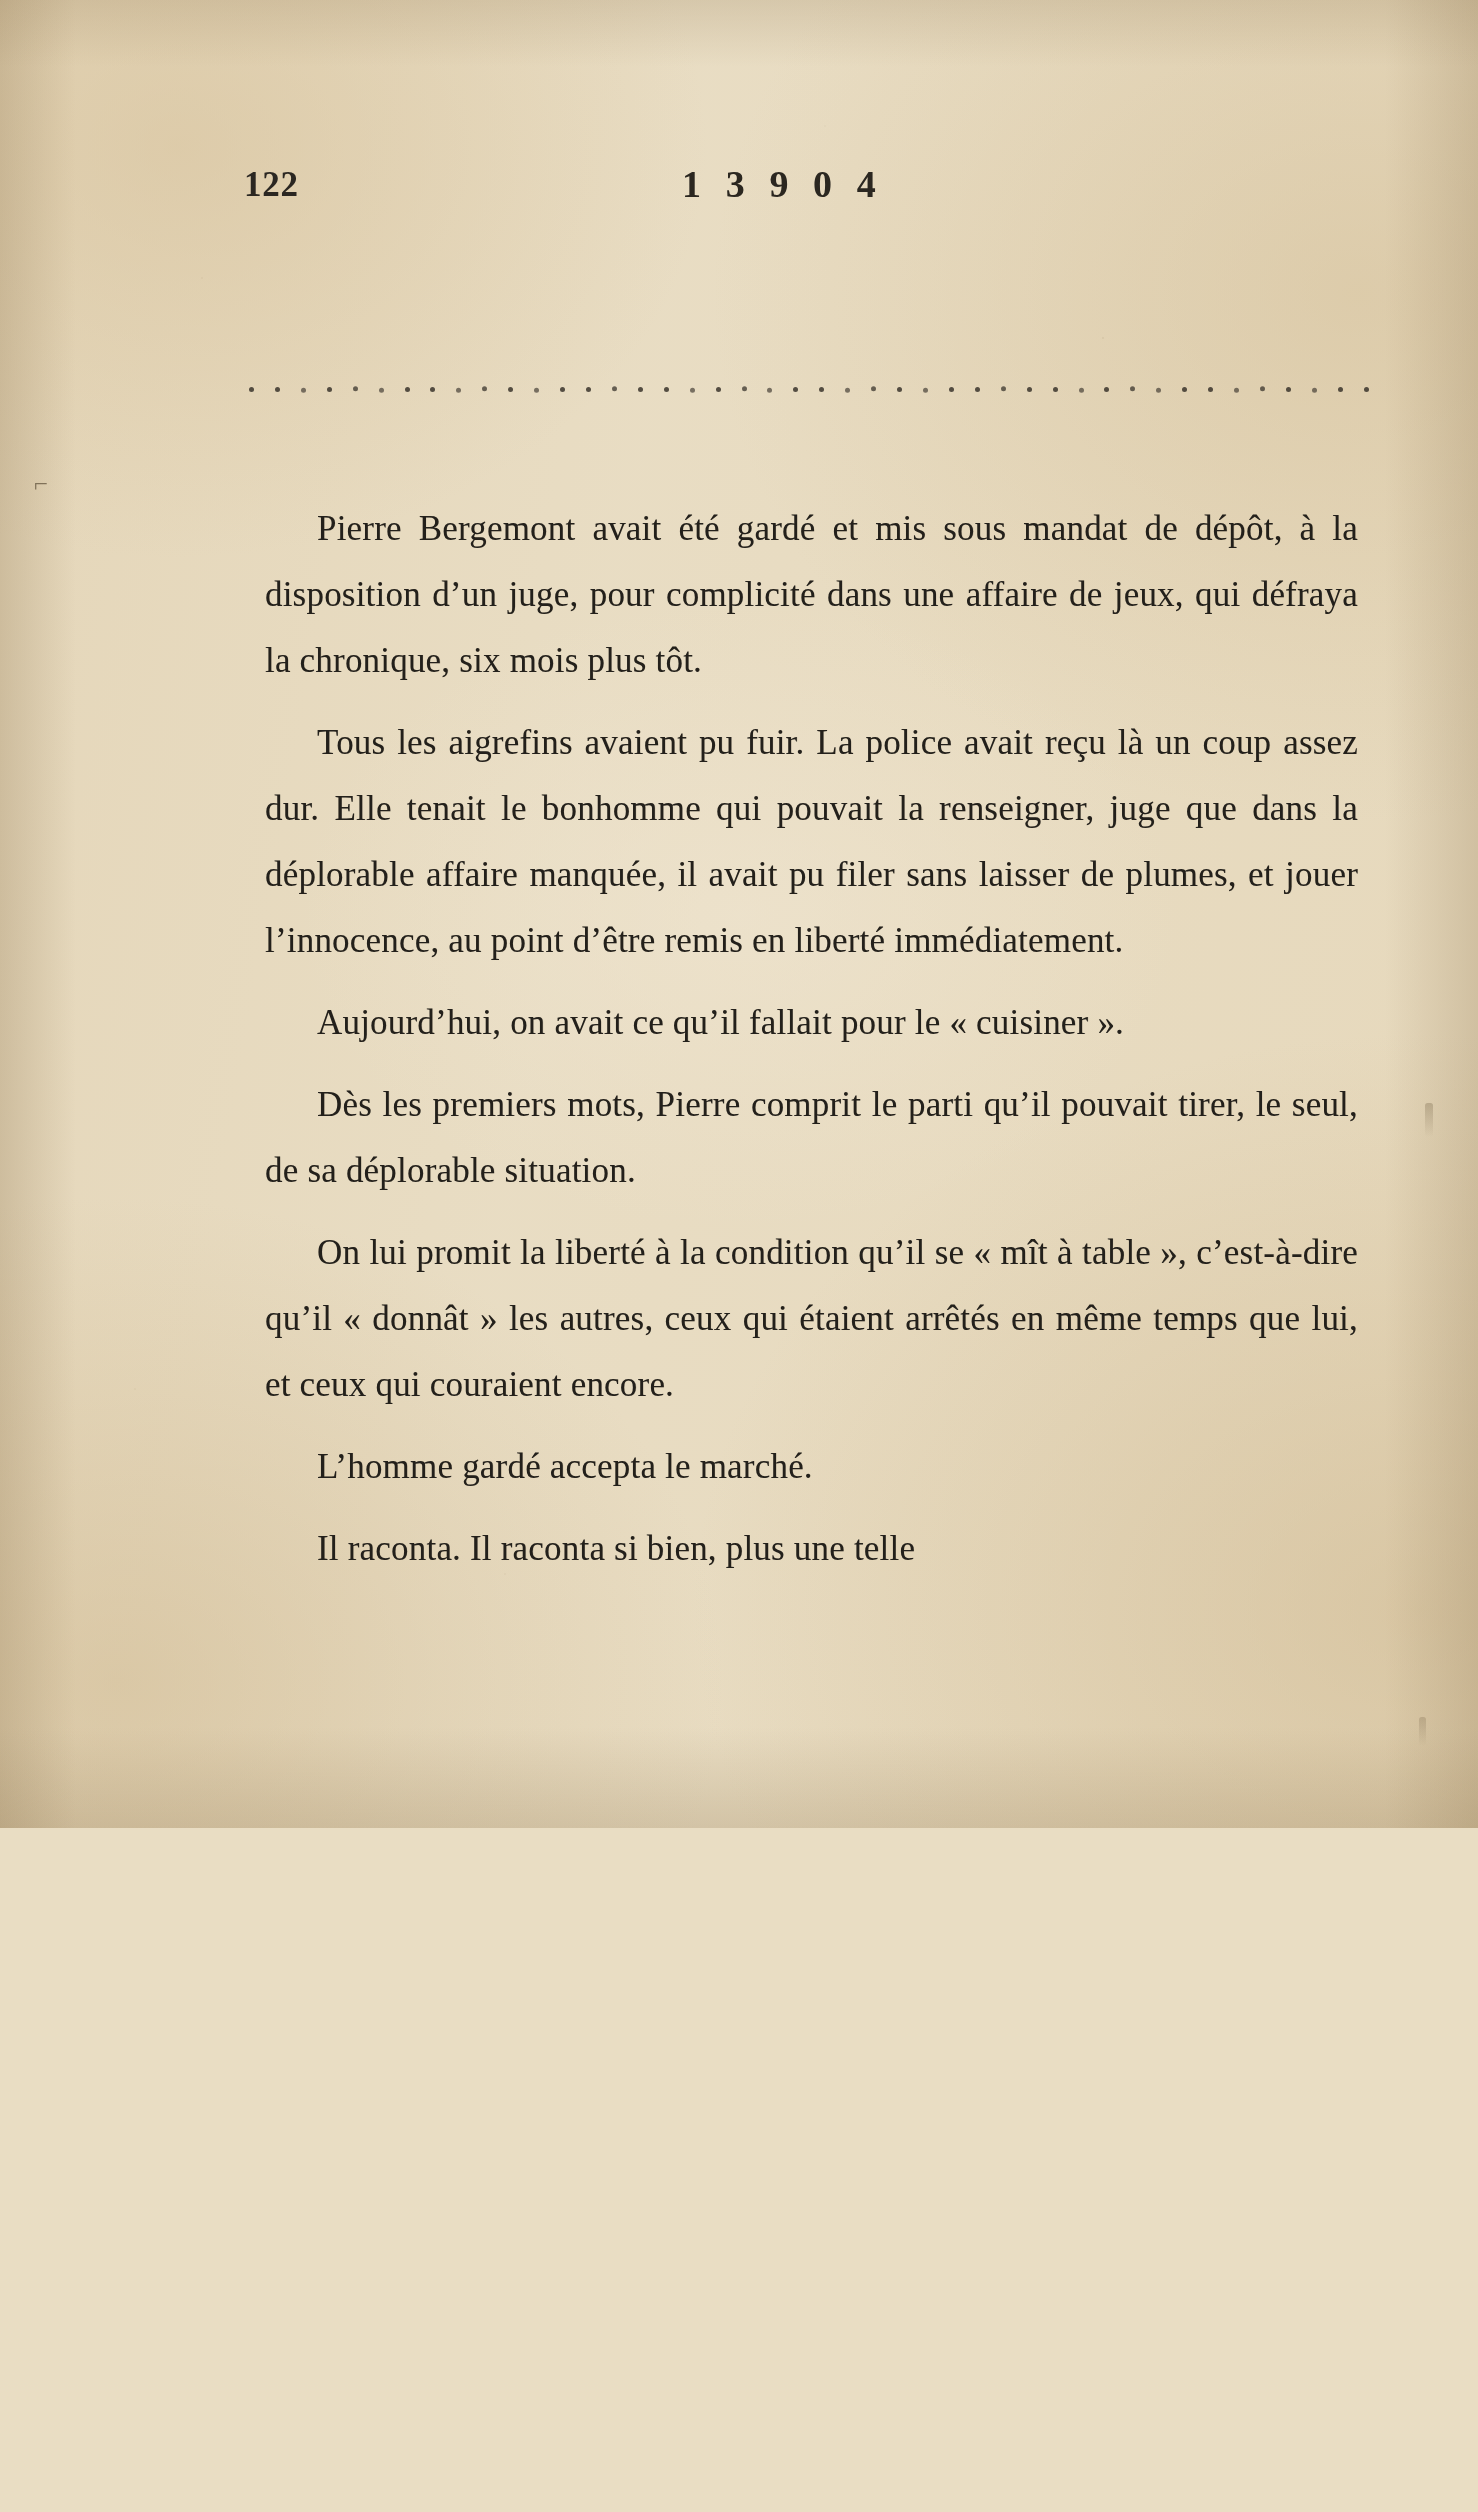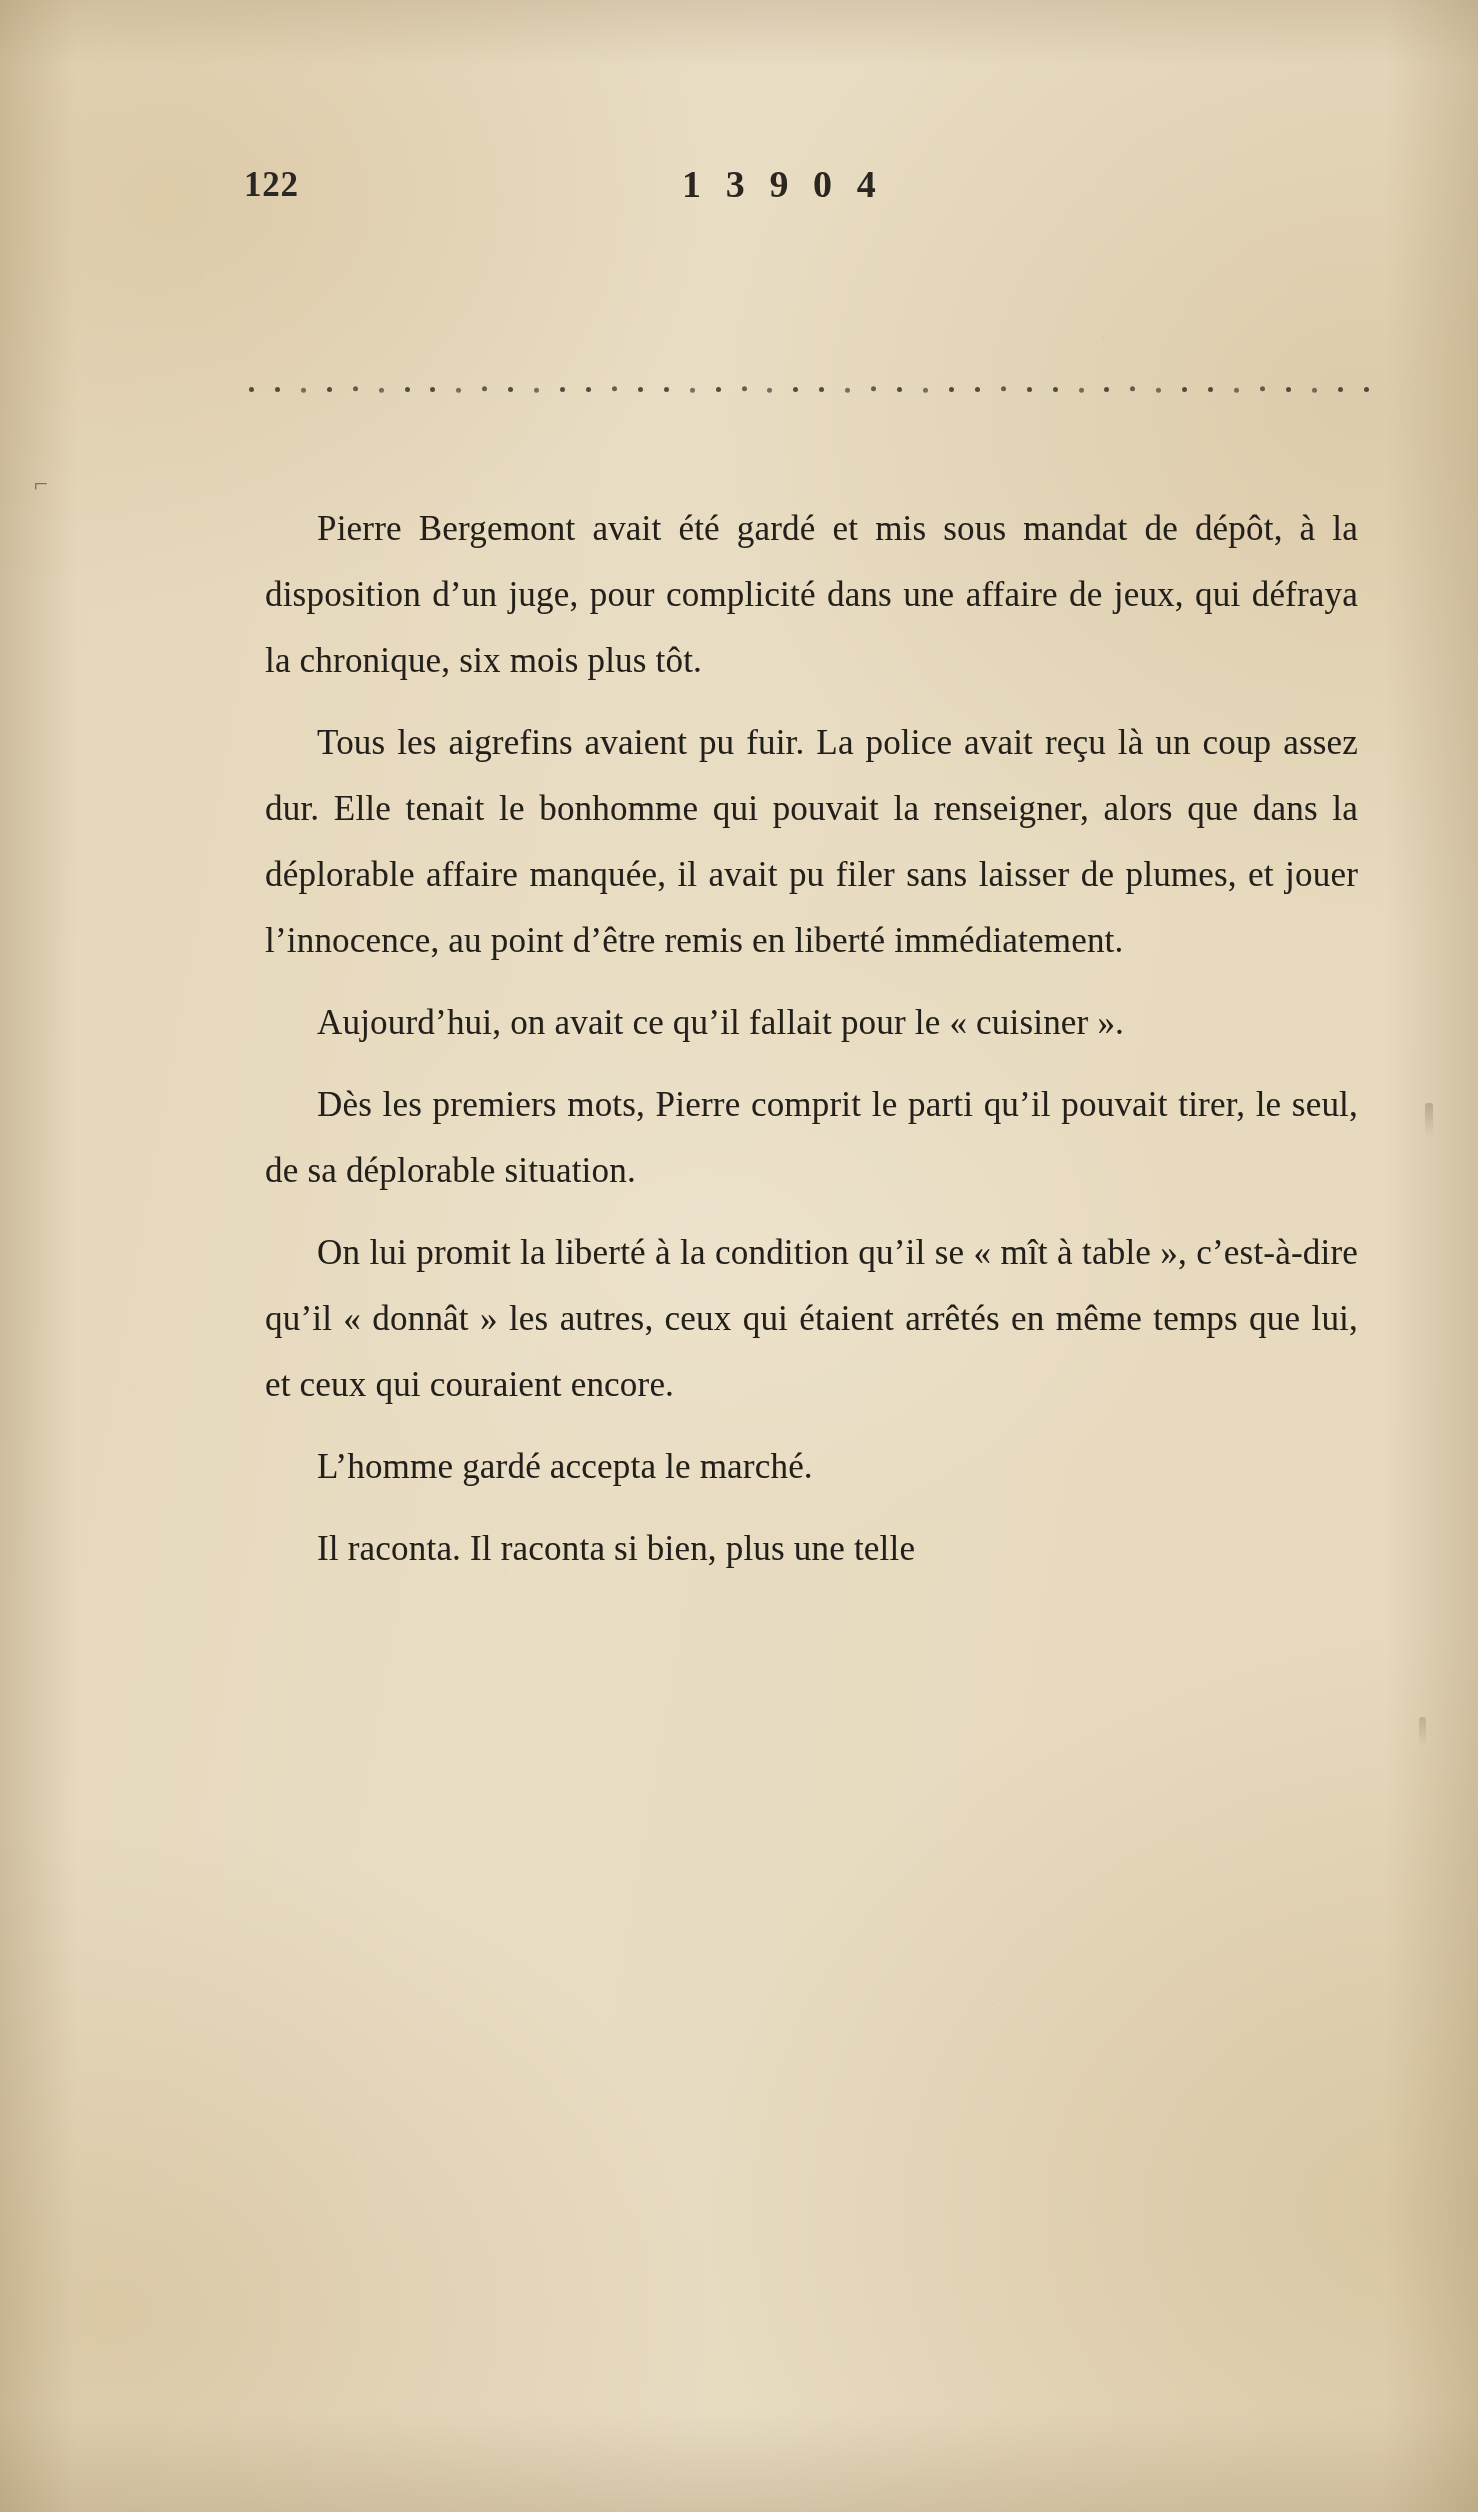--- a/index.html
+++ b/index.html
@@ -11,21 +11,21 @@
     height: 2512px;
     background: #e9ddc3;
     font-family: "Liberation Serif", serif;
     overflow: hidden;
   }
 
   
   .page {
     position: relative;
     width: 1478px;
-    height: 2512px;
+    height: 1828px;
     box-sizing: border-box;
     background-color: #e8dcc2;
     background-image:
       radial-gradient(ellipse 758px 589px at 12% 8%, rgba(214,193,155,0.55) 0%, rgba(214,193,155,0) 70%),
       radial-gradient(ellipse 926px 758px at 92% 16%, rgba(208,186,146,0.45) 0%, rgba(208,186,146,0) 70%),
       radial-gradient(ellipse 842px 674px at 8% 92%, rgba(205,182,141,0.50) 0%, rgba(205,182,141,0) 72%),
       radial-gradient(ellipse 1010px 800px at 96% 88%, rgba(203,180,139,0.50) 0%, rgba(203,180,139,0) 72%),
       radial-gradient(ellipse 589px 421px at 50% 50%, rgba(240,230,210,0.55) 0%, rgba(240,230,210,0) 75%),
       linear-gradient(100deg, rgba(222,203,168,0.35) 0%, rgba(236,226,205,0.1) 40%, rgba(226,208,173,0.3) 100%);
   }
@@ -230,21 +230,21 @@
         <i></i>
         <i></i>
     </div>
 
     <div class="stray-mark-1">⌐</div>
     <div class="stray-mark-2"></div>
     <div class="stray-mark-3"></div>
 
     <div class="body-text">
       <p>Pierre Bergemont avait été gardé et mis sous mandat de dépôt, à la disposition d’un juge, pour complicité dans une affaire de jeux, qui défraya la chronique, six mois plus tôt.</p>
-      <p>Tous les aigrefins avaient pu fuir. La police avait reçu là un coup assez dur. Elle tenait le bonhomme qui pouvait la renseigner, alors que dans la déplorable affaire manquée, il avait pu filer sans laisser de plumes, et jouer l’innocence, au point d’être remis en liberté immédiatement.</p>
+      <p>Tous les aigrefins avaient pu fuir. La police avait reçu là un coup assez dur. Elle tenait le bonhomme qui pouvait la renseigner, juge que dans la déplorable affaire manquée, il avait pu filer sans laisser de plumes, et jouer l’innocence, au point d’être remis en liberté immédiatement.</p>
       <p>Aujourd’hui, on avait ce qu’il fallait pour le « cuisiner ».</p>
       <p>Dès les premiers mots, Pierre comprit le parti qu’il pouvait tirer, le seul, de sa déplorable situation.</p>
       <p>On lui promit la liberté à la condition qu’il se « mît à table », c’est-à-dire qu’il « donnât » les autres, ceux qui étaient arrêtés en même temps que lui, et ceux qui couraient encore.</p>
       <p class="last">L’homme gardé accepta le marché.</p>
       <p class="last">Il raconta. Il raconta si bien, plus une telle</p>
     </div>
 
   </div>
 </div>
 

